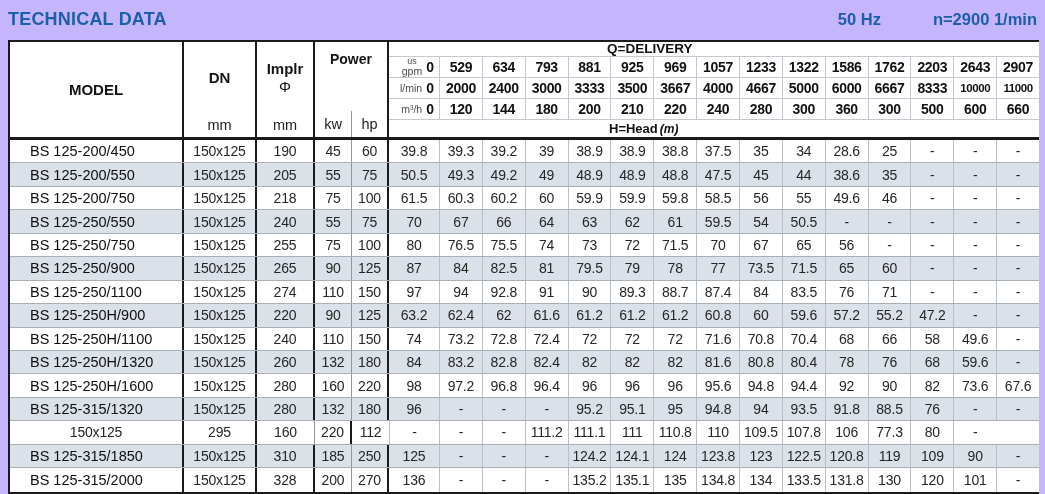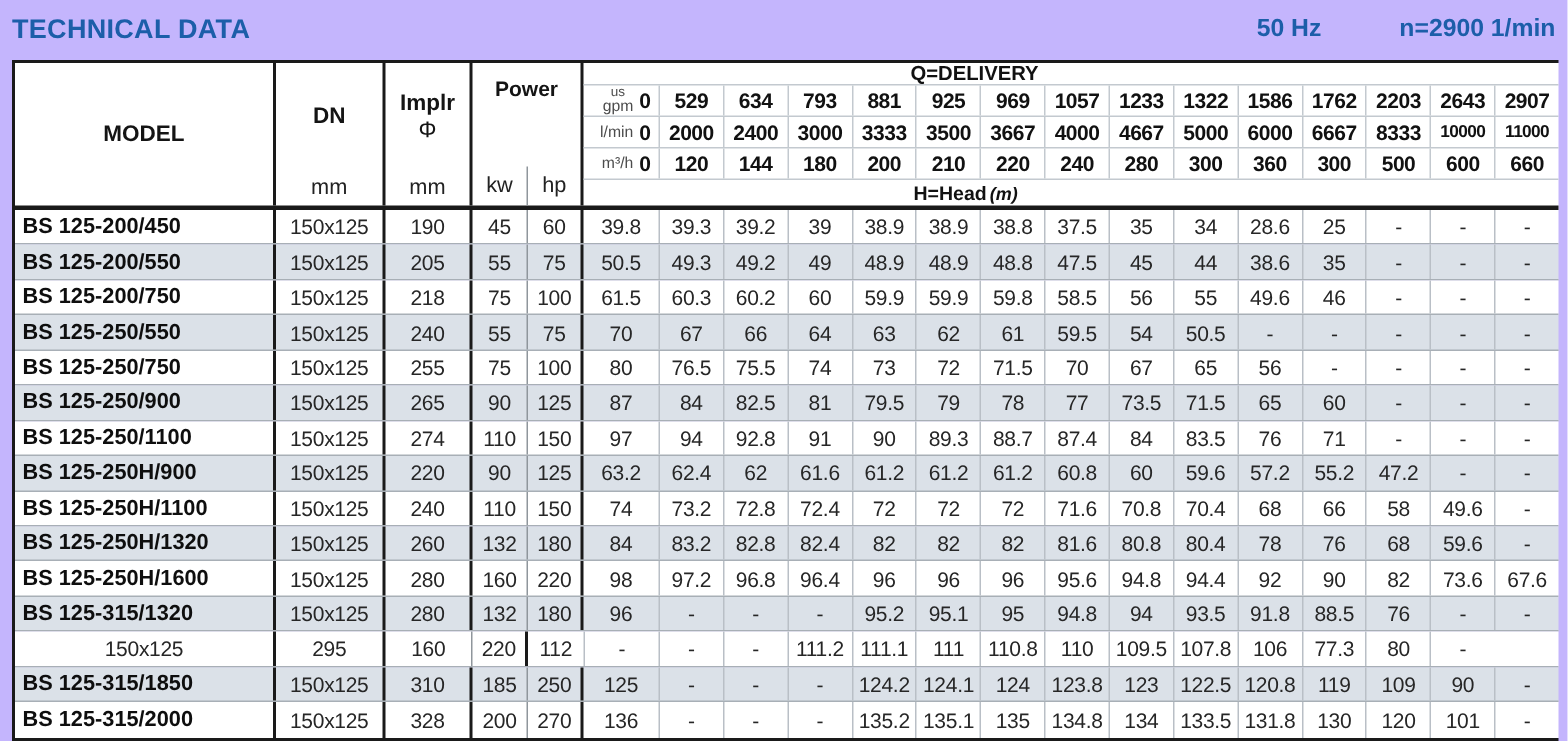--- a/index.html
+++ b/index.html
@@ -56,21 +56,21 @@
   .hrow .hm{font-style:italic;font-weight:bold;font-size:12px;margin-left:2px;}
 
   
   .tbody{display:block;}
   .row{display:grid;grid-template-columns:174px 73px 58px 37px 37px 50px repeat(14,1fr);
        height:23.45px;border-bottom:1px solid #a8afb6;box-sizing:border-box;background:#fff;}
   .row:nth-child(even){background:#dbe1e8;}
   .row:last-child{border-bottom:none;}
   .c{display:flex;align-items:center;justify-content:center;font-size:14px;
      color:#262626;letter-spacing:-.2px;box-sizing:border-box;}
-  .c-model{justify-content:flex-start;padding-left:5px;font-weight:bold;
+  .c-model{justify-content:flex-start;padding-left:20px;font-weight:normal;
            font-size:14.5px;color:#0e0e0e;letter-spacing:0;
            border-right:2px solid #1a1a1a;}
   .c-dn{border-right:2px solid #1a1a1a;}
   .c-implr{border-right:2px solid #1a1a1a;}
   .c-kw{border-right:1px solid #8f969c;}
   .c-hp{border-right:2px solid #1a1a1a;}
   .c-h.sep{border-left:1px solid #b9bfc6;}
 </style>
 </head>
 <body>

